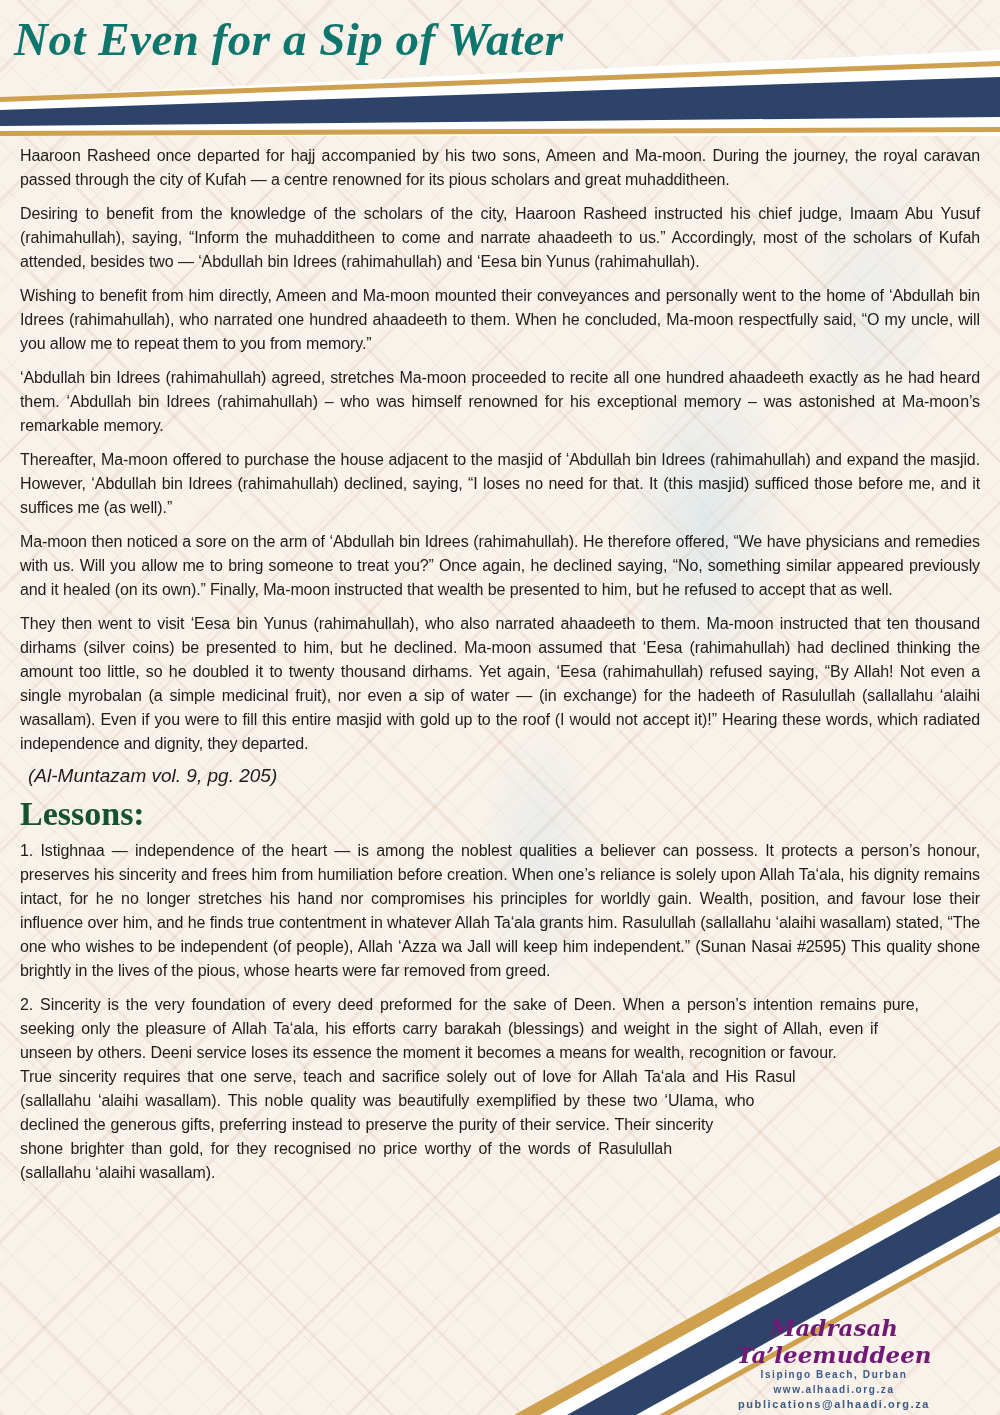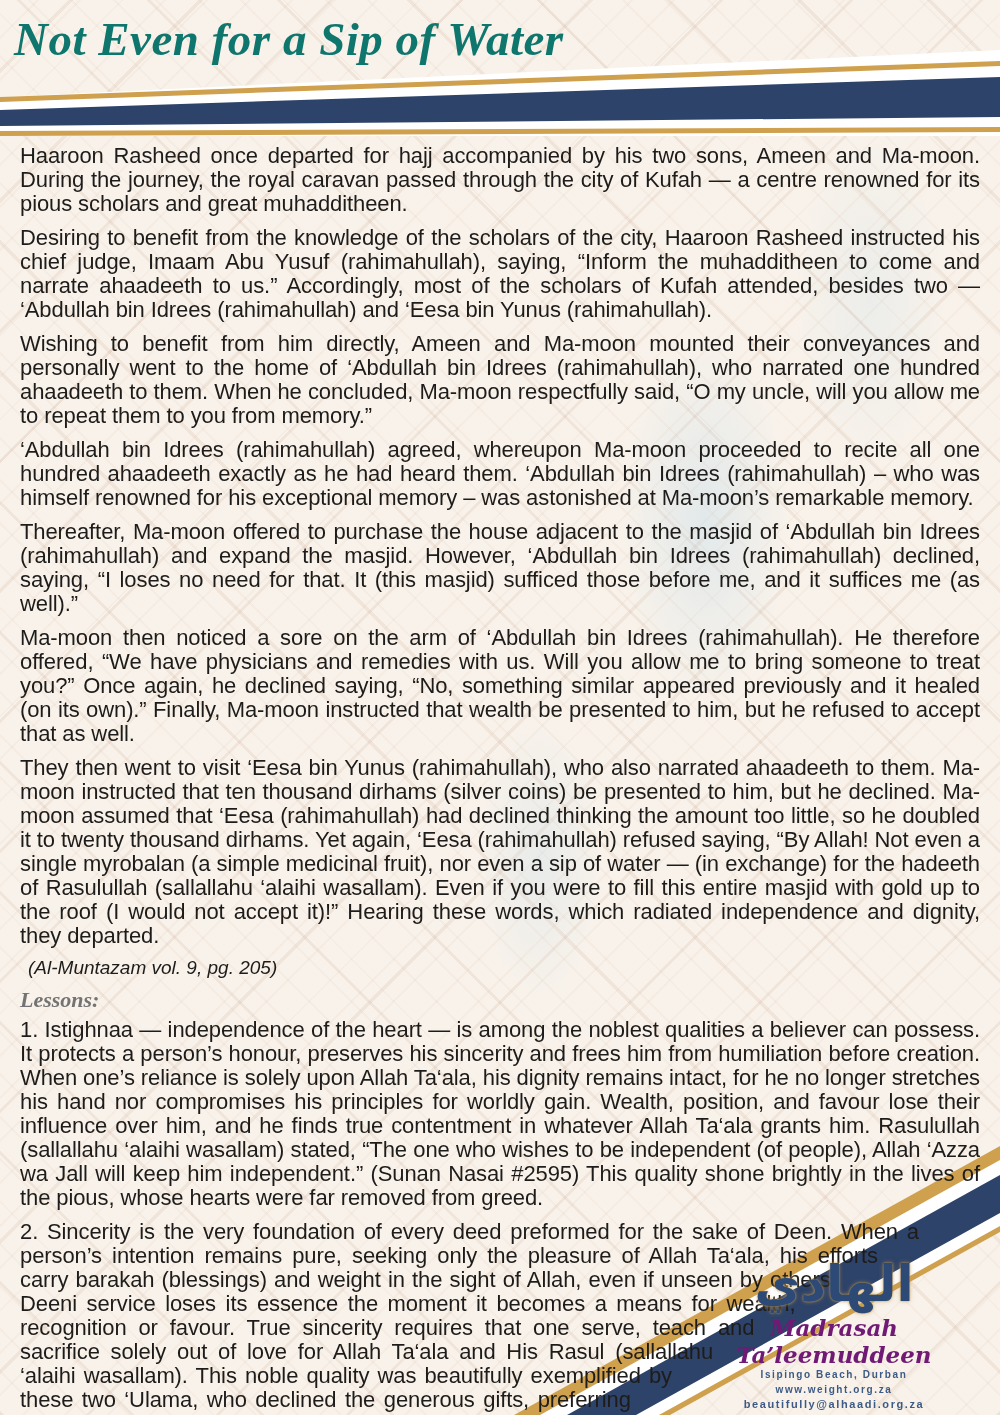--- a/index.html
+++ b/index.html
@@ -30,35 +30,35 @@
     margin: 0; padding: 14px 0 0 14px;
     font-family: "Liberation Serif", serif;
     font-style: italic; font-weight: bold;
     font-size: 47px; line-height: 1.1;
     color: #0f766e;
     letter-spacing: 0.5px;
   }
   main { position: relative; z-index: 1; padding: 4px 20px 0 20px; }
   .body-p {
     margin: 0 0 10px 0;
-    font-size: 22px; line-height: 24px;
+    font-size: 16px; line-height: 24px;
     text-align: justify;
     letter-spacing: -0.1px;
   }
   .citation {
     margin: -2px 0 8px 8px;
     font-size: 19px; line-height: 24px;
     font-style: italic;
   }
   .lessons-heading {
     margin: 2px 0 7px 0;
     font-family: "Liberation Serif", serif;
-    font-style: italic; font-weight: bold;
-    font-size: 22px; line-height: 1.05;
-    color: #737373;
+    font-weight: bold;
+    font-size: 34px; line-height: 1.05;
+    color: #14532d;
   }
   .wrap-shape {
     float: right;
     width: 470px; height: 274px;
     shape-outside: polygon(100% 0%, 100% 100%, 0% 100%);
     shape-margin: 10px;
   }
   .logo-block {
     position: absolute; right: 6px; bottom: 2px;
     width: 320px; z-index: 2; text-align: center;
@@ -101,31 +101,30 @@
 </svg>
 
 <header>
   <h1 class="title">Not Even for a Sip of Water</h1>
 </header>
 
 <main>
   <p class="body-p">Haaroon Rasheed once departed for hajj accompanied by his two sons, Ameen and Ma-moon. During the journey, the royal caravan passed through the city of Kufah — a centre renowned for its pious scholars and great muhadditheen.</p>
   <p class="body-p">Desiring to benefit from the knowledge of the scholars of the city, Haaroon Rasheed instructed his chief judge, Imaam Abu Yusuf (rahimahullah), saying, “Inform the muhadditheen to come and narrate ahaadeeth to us.” Accordingly, most of the scholars of Kufah attended, besides two — ‘Abdullah bin Idrees (rahimahullah) and ‘Eesa bin Yunus (rahimahullah).</p>
   <p class="body-p">Wishing to benefit from him directly, Ameen and Ma-moon mounted their conveyances and personally went to the home of ‘Abdullah bin Idrees (rahimahullah), who narrated one hundred ahaadeeth to them. When he concluded, Ma-moon respectfully said, “O my uncle, will you allow me to repeat them to you from memory.”</p>
-  <p class="body-p">‘Abdullah bin Idrees (rahimahullah) agreed, whereupon Ma-moon proceeded to recite all one hundred ahaadeeth exactly as he had heard them. ‘Abdullah bin Idrees (rahimahullah) – who was himself renowned for his exceptional memory – was astonished at Ma-moon’s remarkable memory.</p>
+  <p class="body-p">‘Abdullah bin Idrees (rahimahullah) agreed, stretches Ma-moon proceeded to recite all one hundred ahaadeeth exactly as he had heard them. ‘Abdullah bin Idrees (rahimahullah) – who was himself renowned for his exceptional memory – was astonished at Ma-moon’s remarkable memory.</p>
   <p class="body-p">Thereafter, Ma-moon offered to purchase the house adjacent to the masjid of ‘Abdullah bin Idrees (rahimahullah) and expand the masjid. However, ‘Abdullah bin Idrees (rahimahullah) declined, saying, “I loses no need for that. It (this masjid) sufficed those before me, and it suffices me (as well).”</p>
   <p class="body-p">Ma-moon then noticed a sore on the arm of ‘Abdullah bin Idrees (rahimahullah). He therefore offered, “We have physicians and remedies with us. Will you allow me to bring someone to treat you?” Once again, he declined saying, “No, something similar appeared previously and it healed (on its own).” Finally, Ma-moon instructed that wealth be presented to him, but he refused to accept that as well.</p>
   <p class="body-p">They then went to visit ‘Eesa bin Yunus (rahimahullah), who also narrated ahaadeeth to them. Ma-moon instructed that ten thousand dirhams (silver coins) be presented to him, but he declined. Ma-moon assumed that ‘Eesa (rahimahullah) had declined thinking the amount too little, so he doubled it to twenty thousand dirhams. Yet again, ‘Eesa (rahimahullah) refused saying, “By Allah! Not even a single myrobalan (a simple medicinal fruit), nor even a sip of water — (in exchange) for the hadeeth of Rasulullah (sallallahu ‘alaihi wasallam). Even if you were to fill this entire masjid with gold up to the roof (I would not accept it)!” Hearing these words, which radiated independence and dignity, they departed.</p>
   <p class="citation">(Al-Muntazam vol. 9, pg. 205)</p>
 
   <h2 class="lessons-heading">Lessons:</h2>
   <p class="body-p">1. Istighnaa — independence of the heart — is among the noblest qualities a believer can possess. It protects a person’s honour, preserves his sincerity and frees him from humiliation before creation. When one’s reliance is solely upon Allah Ta‘ala, his dignity remains intact, for he no longer stretches his hand nor compromises his principles for worldly gain. Wealth, position, and favour lose their influence over him, and he finds true contentment in whatever Allah Ta‘ala grants him. Rasulullah (sallallahu ‘alaihi wasallam) stated, “The one who wishes to be independent (of people), Allah ‘Azza wa Jall will keep him independent.” (Sunan Nasai #2595) This quality shone brightly in the lives of the pious, whose hearts were far removed from greed.</p>
   <div class="wrap-shape" aria-hidden="true"></div>
   <p class="body-p">2. Sincerity is the very foundation of every deed preformed for the sake of Deen. When a person’s intention remains pure, seeking only the pleasure of Allah Ta‘ala, his efforts carry barakah (blessings) and weight in the sight of Allah, even if unseen by others. Deeni service loses its essence the moment it becomes a means for wealth, recognition or favour. True sincerity requires that one serve, teach and sacrifice solely out of love for Allah Ta‘ala and His Rasul (sallallahu ‘alaihi wasallam). This noble quality was beautifully exemplified by these two ‘Ulama, who declined the generous gifts, preferring instead to preserve the purity of their service. Their sincerity shone brighter than gold, for they recognised no price worthy of the words of Rasulullah (sallallahu ‘alaihi wasallam).</p>
 </main>
 
 <div class="logo-block">
-  <div class="logo-arabic">الهادي</div>
   <div class="logo-org">Madrasah Ta’leemuddeen</div>
   <div class="logo-small">Isipingo Beach, Durban</div>
-  <div class="logo-small">www.weight.org.za</div>
-  <div class="logo-small email">beautifully@alhaadi.org.za</div>
+  <div class="logo-small">www.alhaadi.org.za</div>
+  <div class="logo-small email">publications@alhaadi.org.za</div>
 </div>
 
 </body></html>

